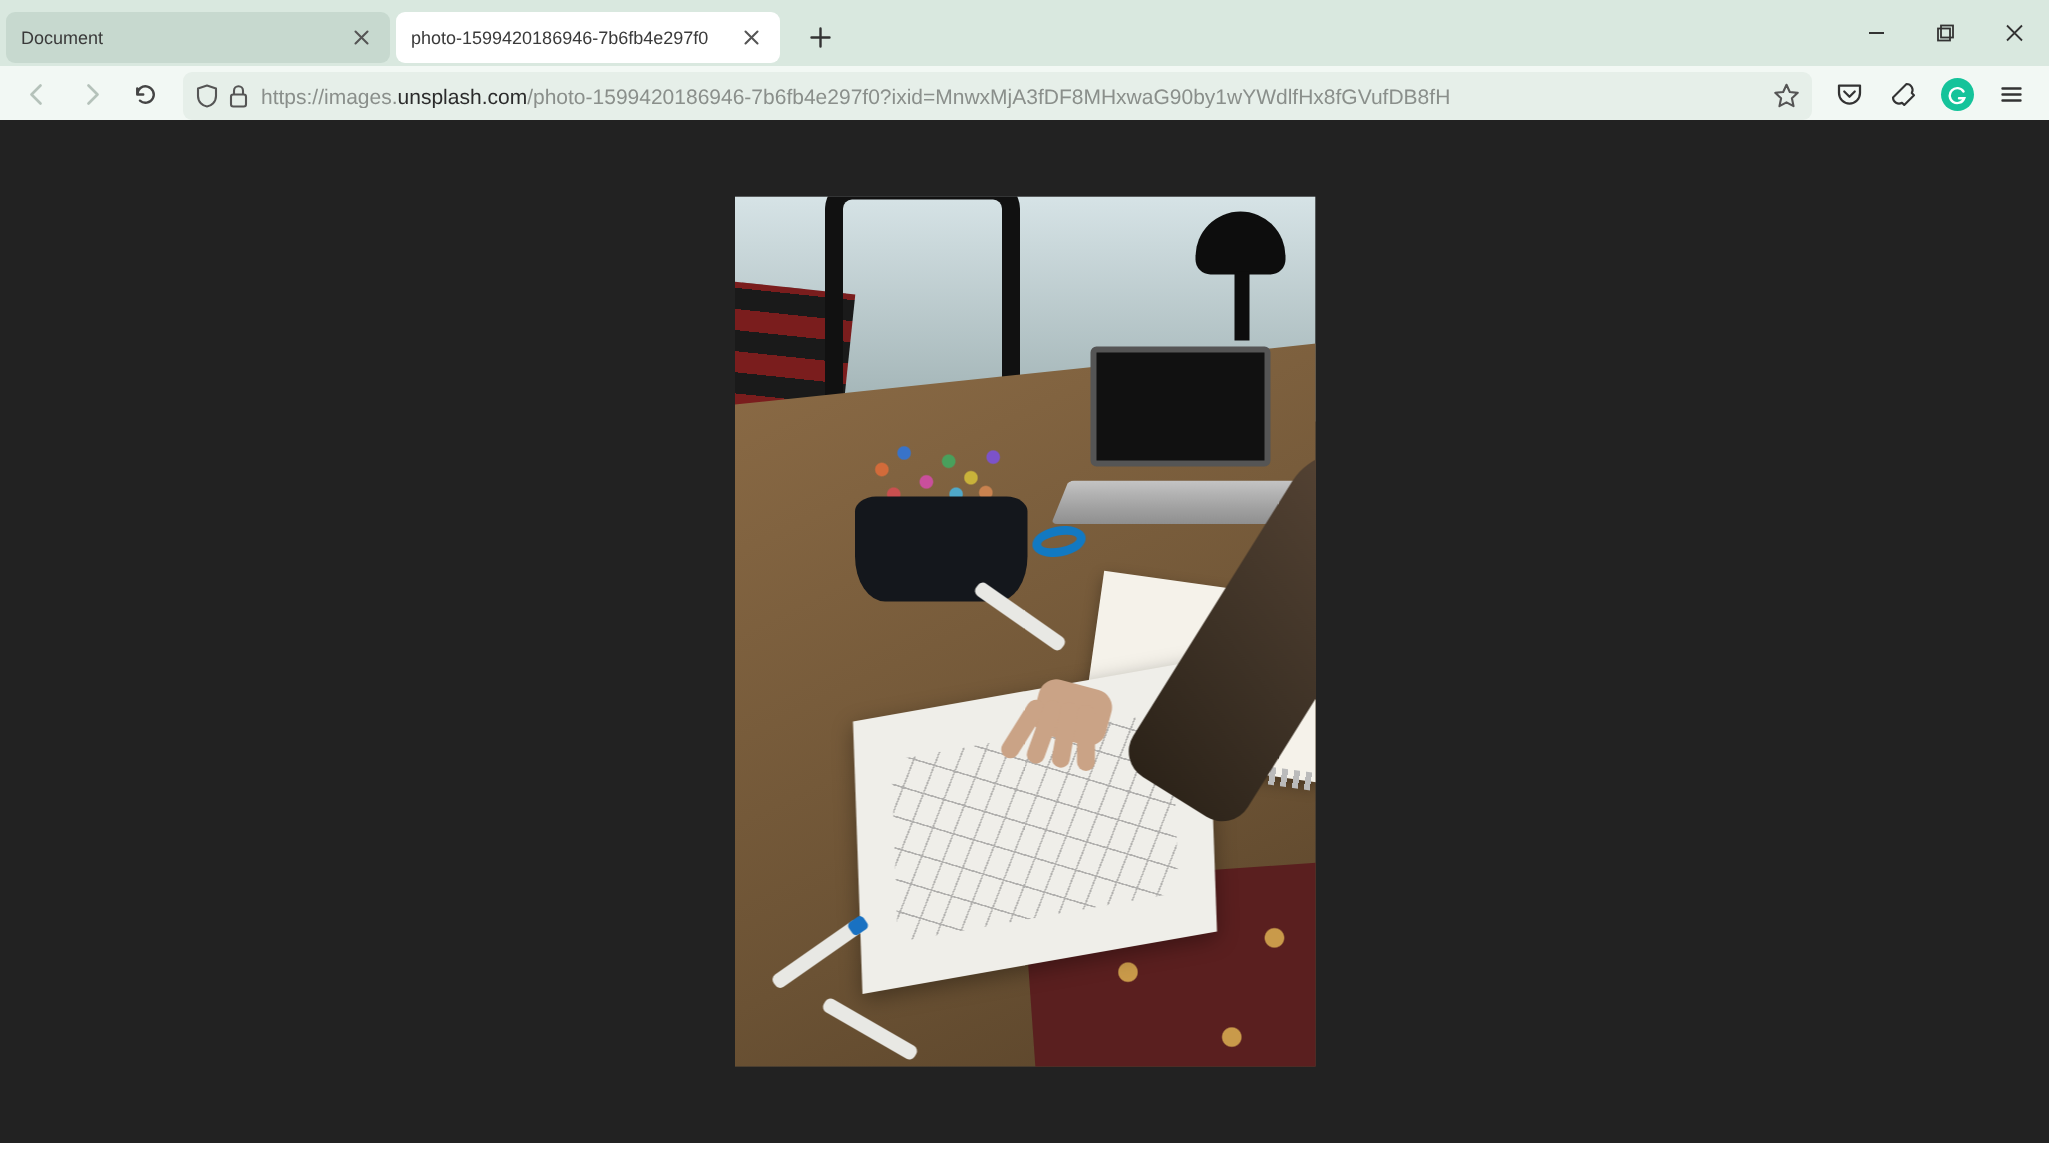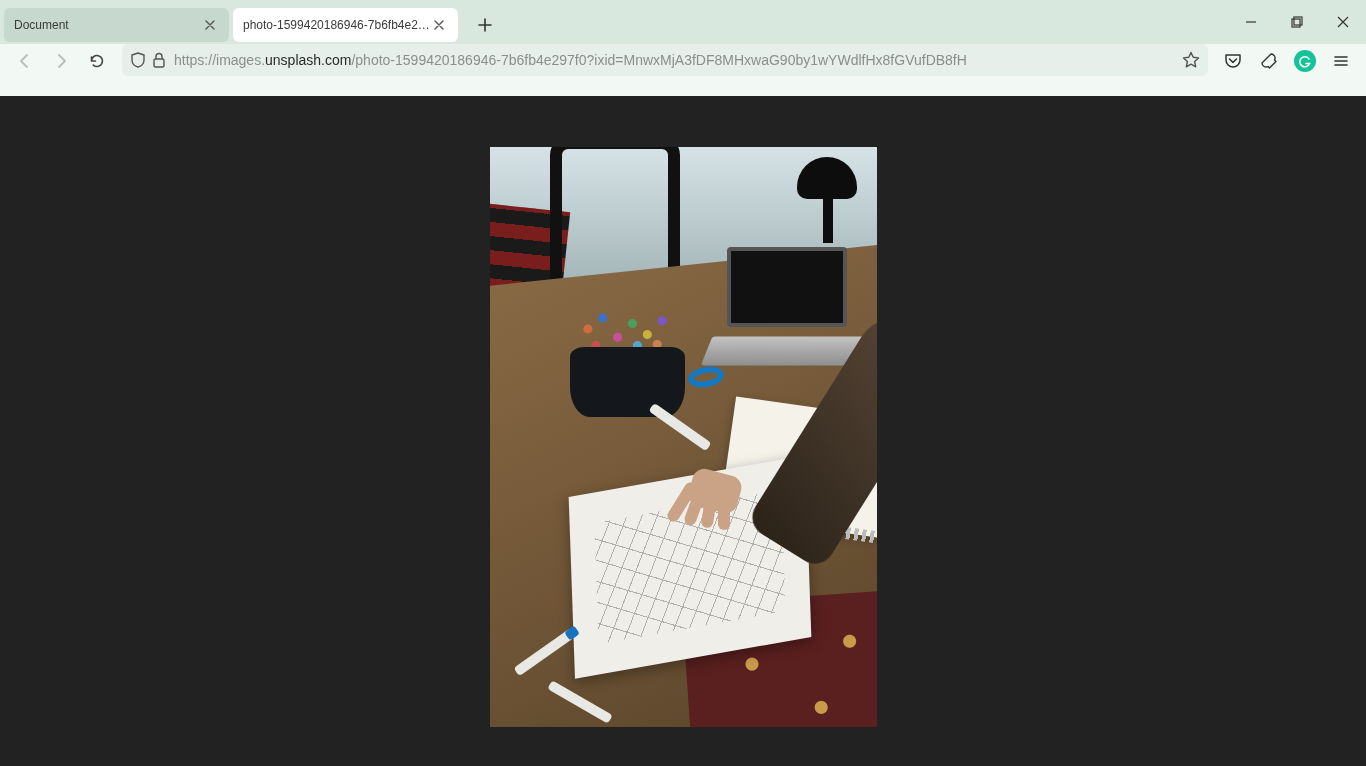--- a/index.html
+++ b/index.html
@@ -9,21 +9,21 @@
   .tabstrip {
     height: 44px;
     background: #d9e8df;
     display: flex;
     align-items: center;
     padding: 0 4px;
     position: relative;
   }
   .tab {
     height: 34px;
-    width: 225px;
+    width: 256px;
     border-radius: 6px;
     display: flex;
     align-items: center;
     padding: 0 10px;
     font-size: 12px;
     color: #3a3a3a;
     margin-top: 6px;
     margin-right: 4px;
     cursor: default;
     position: relative;
@@ -44,23 +44,23 @@
     position: absolute; right: 0; top: 0; height: 44px;
     display: flex; align-items: center;
   }
   .wc-btn {
     width: 46px; height: 40px; display:flex; align-items:center; justify-content:center;
     color:#333;
   }
 
   
   .toolbar {
-    height: 52px;
+    height: 36px;
     background: #f2f8f4;
-    display: flex; align-items: flex-start;
+    display: flex; align-items: flex-end;
     padding: 0 8px;
     gap: 2px;
   }
   .nav-btn {
     width: 34px; height: 34px; display:flex; align-items:center; justify-content:center;
     color:#555; border-radius: 4px;
   }
   .nav-btn.disabled { color:#b5c2ba; }
   .urlbar {
     flex: 1;

